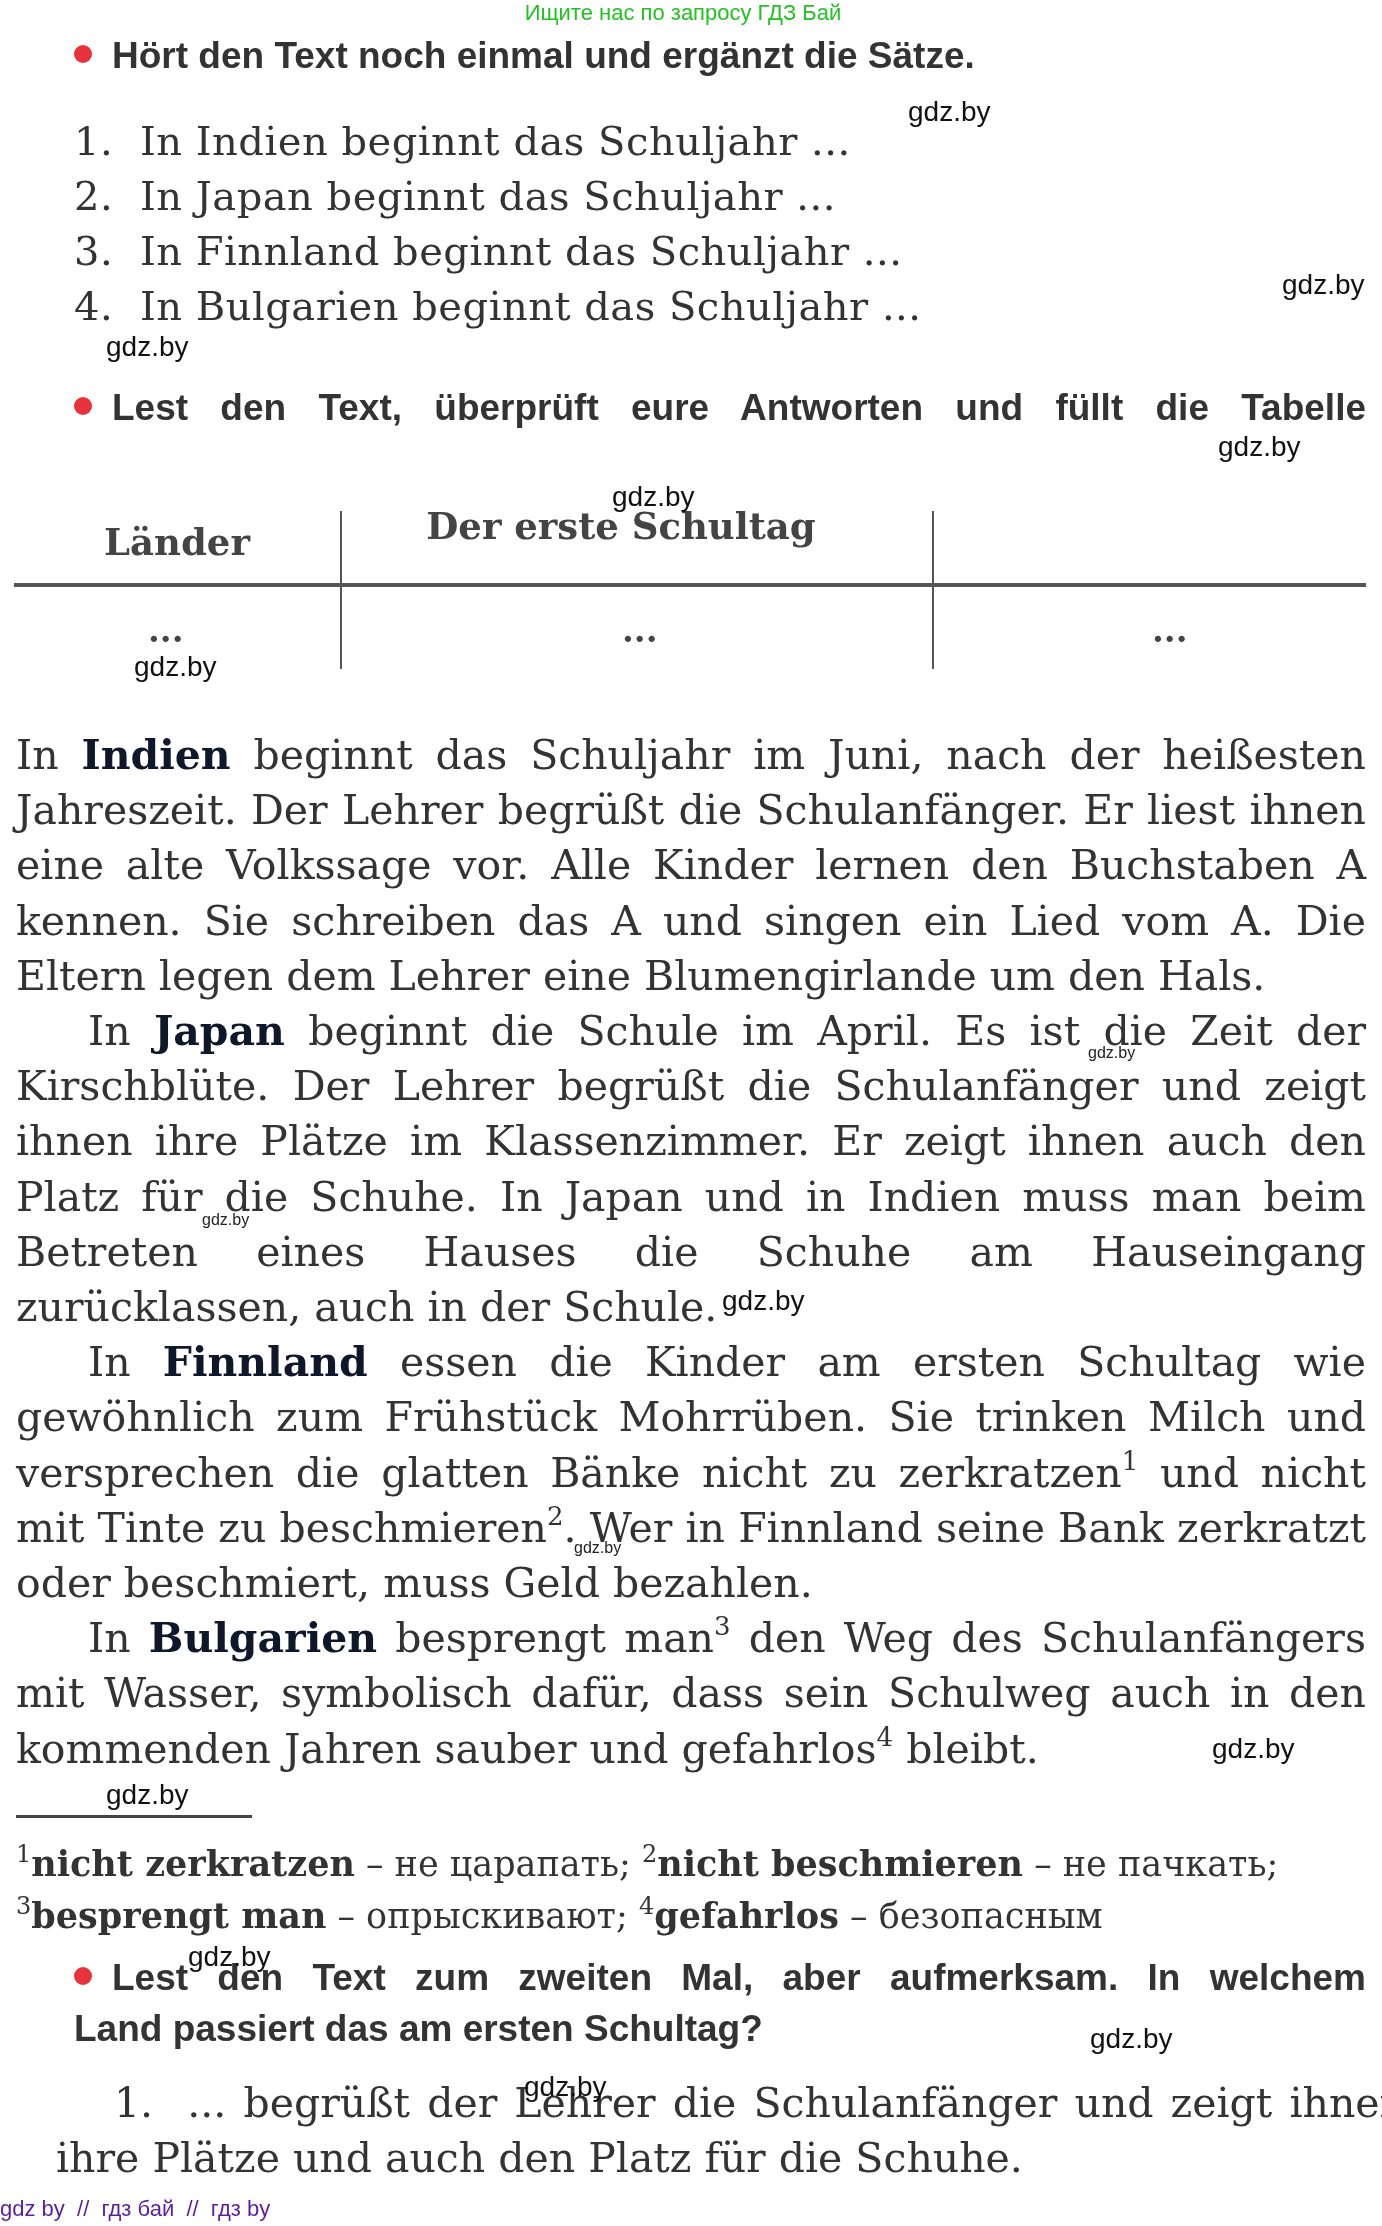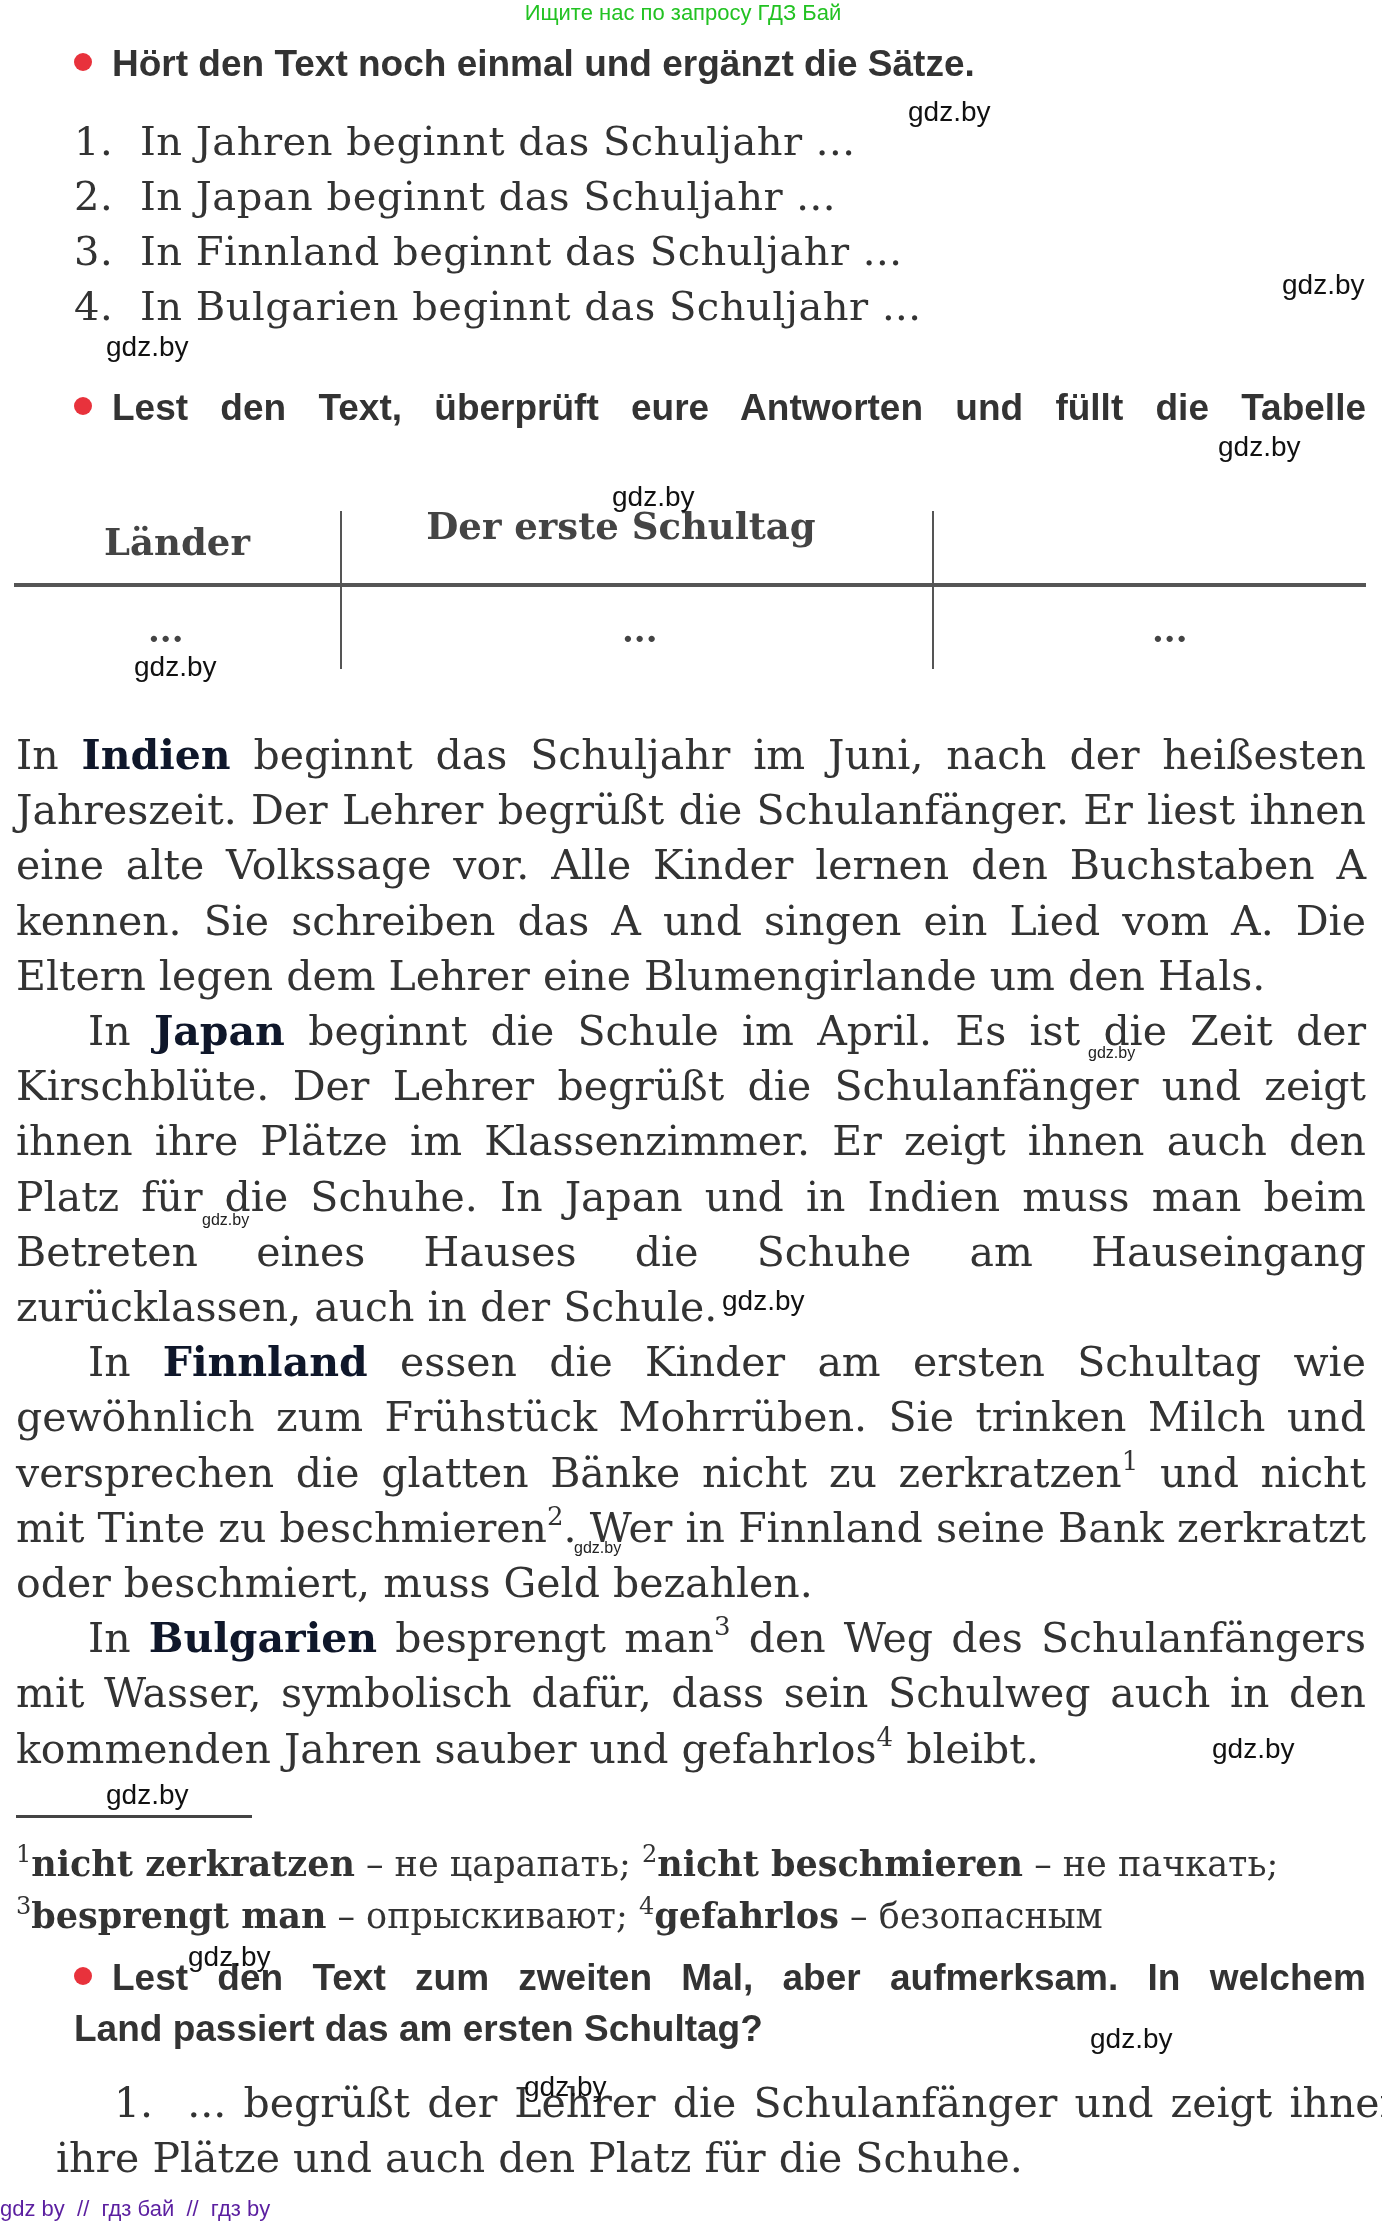--- a/index.html
+++ b/index.html
@@ -29,26 +29,26 @@
   .footnotes { left: 16px; top: 1838px; width: 1350px; font-size: 35px; line-height: 51px; color: #333; white-space: nowrap; }
   .footnotes sup { font-size: 24px; vertical-align: 14px; }
   .answer { left: 16px; width: 1350px; font-size: 41px; line-height: 55px; text-align: justify; }
   .bottom-banner { top: 2196px; left: 0; width: 1382px; text-align: left; font-size: 22px; color: #5b1fa0; line-height: 26px; }
 </style>
 </head>
 <body>
 
 <div class="abs top-banner sans">Ищите нас по запросу ГДЗ Бай</div>
 
-<div class="abs task sans" style="top:38px;text-align:center;">
+<div class="abs task sans" style="top:30px;text-align:center;">
   <span class="bullet"></span><span>Hört den Text noch einmal und ergänzt die Sätze.</span>
 </div>
 
 <div class="abs numlist serif" style="top:114px;">
-  <div><span class="num">1.</span><span>In Jahren beginnt das Schuljahr ...</span></div>
+  <div><span class="num">1.</span><span>In Indien beginnt das Schuljahr ...</span></div>
   <div><span class="num">2.</span><span>In Japan beginnt das Schuljahr ...</span></div>
   <div><span class="num">3.</span><span>In Finnland beginnt das Schuljahr ...</span></div>
   <div><span class="num">4.</span><span>In Bulgarien beginnt das Schuljahr ...</span></div>
 </div>
 
 <div class="abs task sans task-wide" style="top:382px;">
   <div style="text-align-last: justify;"><span class="bullet"></span><span>Lest den Text, überprüft eure Antworten und füllt die Tabelle</span></div>
 </div>
 
 <div class="abs" style="left:0;top:0;width:1382px;height:700px;">

